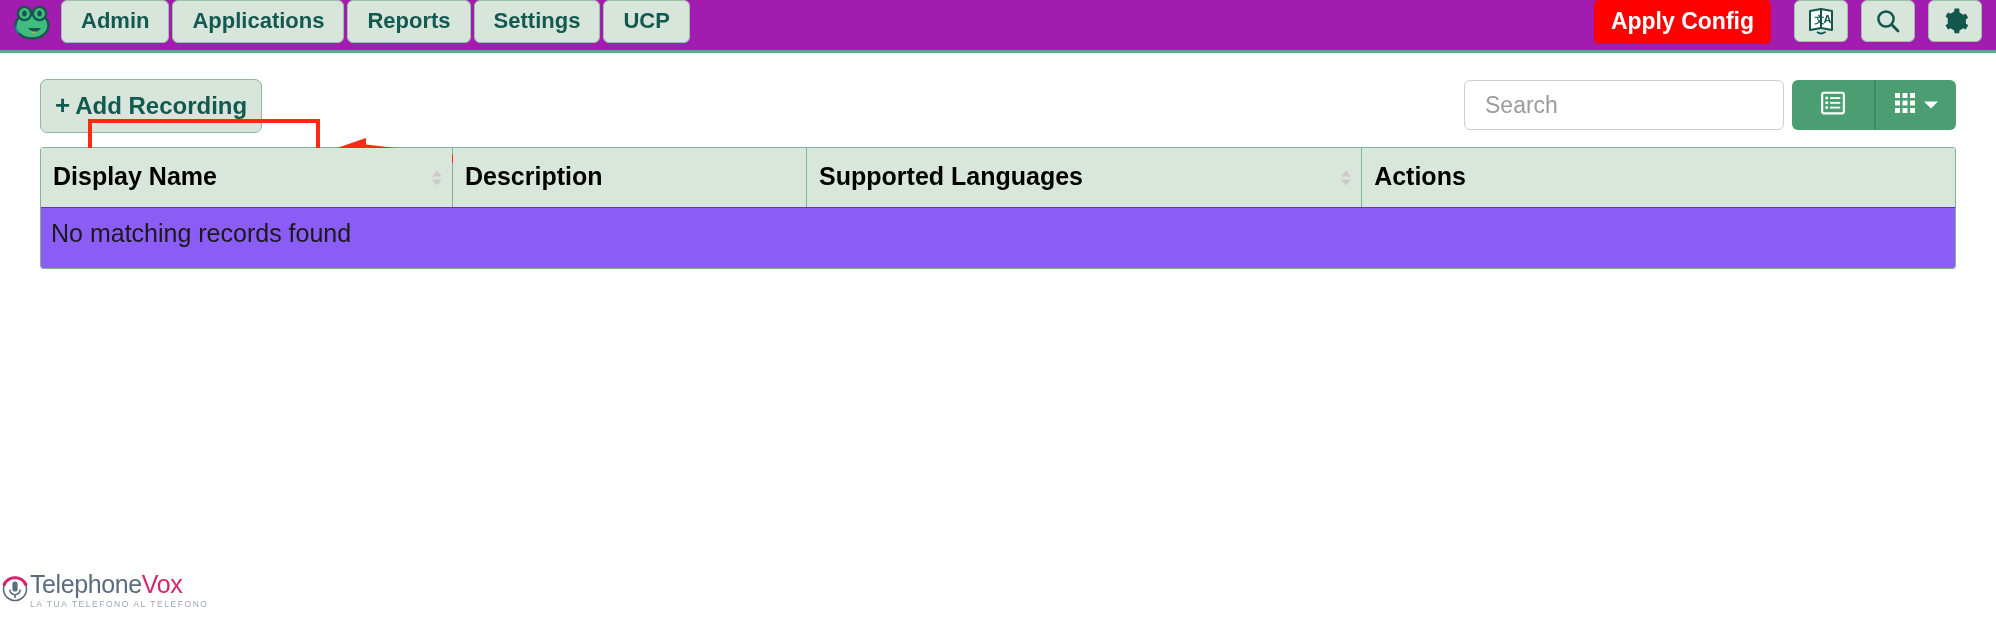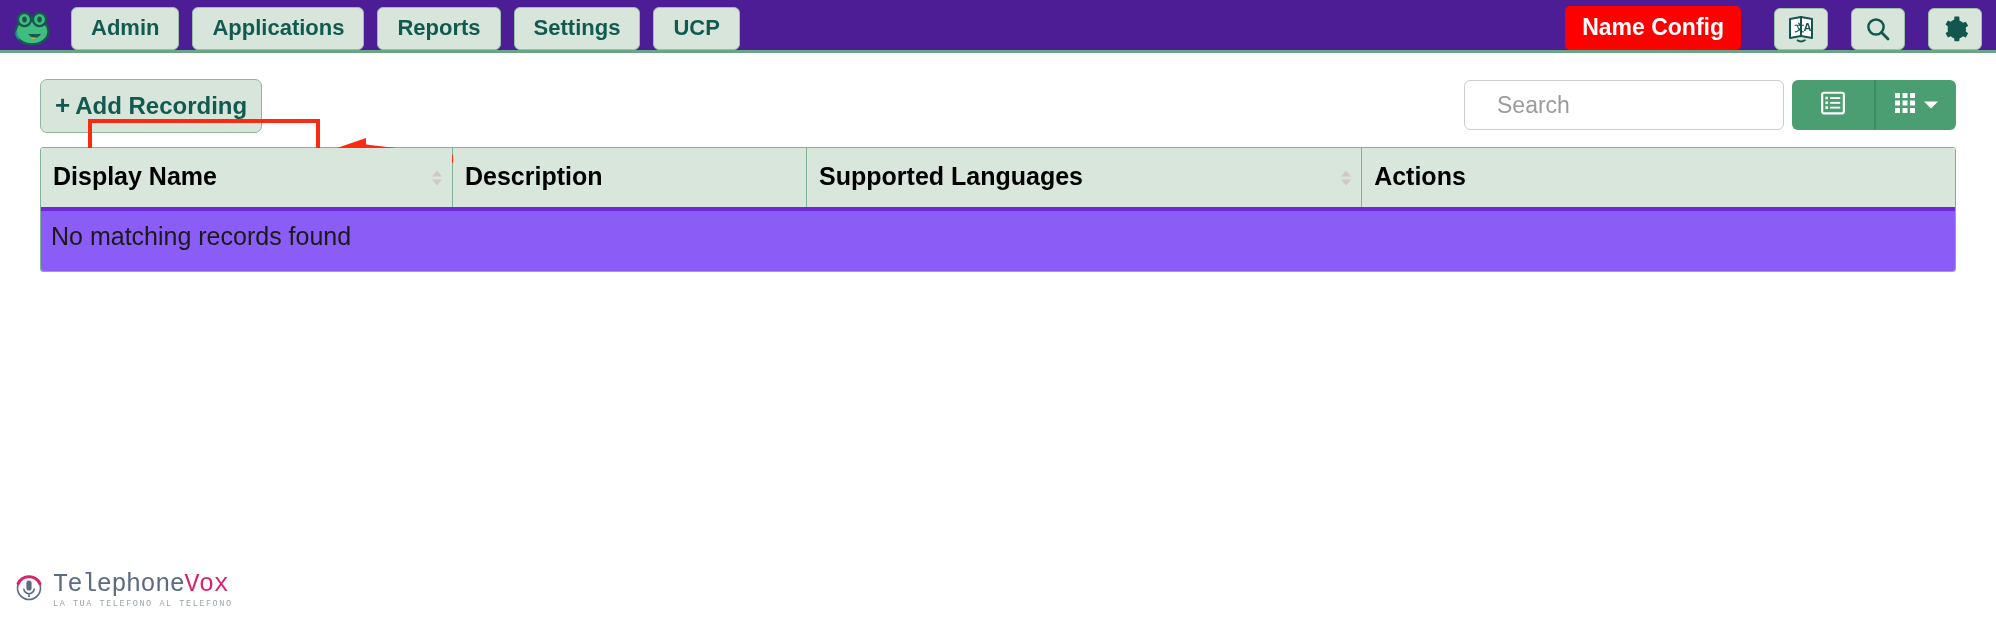--- a/index.html
+++ b/index.html
@@ -8,26 +8,26 @@
     height: 618px;
     background: #ffffff;
     font-family: "Liberation Sans", sans-serif;
     overflow: hidden;
   }
 
   
   .navbar {
     position: relative;
     height: 53px;
-    background: #4c1d95;
+    background: #a21caf;
     border-bottom: 3px solid #6aa585;
     display: flex;
-    align-items: flex-end;
+    align-items: flex-start;
     padding: 0 14px 0 10px;
-    gap: 13px;
+    gap: 3px;
   }
   .brand-logo {
     width: 44px;
     height: 44px;
     flex: 0 0 44px;
     display: flex;
     align-items: center;
     justify-content: center;
     margin-right: 4px;
   }
@@ -126,21 +126,21 @@
     gap: 8px;
     padding-top: 1px;
   }
   .search-input {
     width: 320px;
     height: 50px;
     border: 1px solid #cdcdcd;
     border-radius: 6px;
     font-size: 23px;
     color: #333;
-    padding: 0 32px;
+    padding: 0 20px;
     background: #fff;
     font-family: "Liberation Sans", sans-serif;
     outline: none;
   }
   .search-input::placeholder { color: #9b9b9b; }
 
   .view-group {
     display: flex;
     border-radius: 6px;
     overflow: hidden;
@@ -168,21 +168,21 @@
   }
   table { width: 100%; border-collapse: collapse; table-layout: fixed; }
   thead th {
     background: #d8e6dc;
     color: #000000;
     font-size: 25px;
     font-weight: bold;
     text-align: left;
     padding: 14px 12px 16px;
     border-right: 1px solid #7fb396;
-    border-bottom: 4px solid #6d28d9;
+    border-bottom: 1px solid #6d28d9;
     position: relative;
     white-space: nowrap;
     cursor: pointer;
   }
   thead th:last-child { border-right: none; }
   .sort-ind {
     position: absolute;
     right: 10px;
     top: 50%;
     transform: translateY(-50%);
@@ -204,26 +204,24 @@
     text-align: left;
     font-size: 25px;
     color: #1a1a1a;
     padding: 11px 10px 20px;
     background: #8b5cf6;
   }
 
   
   .footer {
     position: absolute;
-    left: 14px;
+    left: 0;
     bottom: 10px;
     display: flex;
     align-items: center;
-    gap: 9px;
-    font-family: Liberation Mono, monospace;
   }
   .footer-logo-text { display: flex; flex-direction: column; line-height: 1; }
   .tv-name { font-size: 25px; letter-spacing: -0.4px; }
   .tv-name .tv-a { color: #5b6b80; }
   .tv-name .tv-b { color: #d6246e; }
   .tv-tag {
     font-size: 8.5px;
     color: #9aa6b4;
     letter-spacing: 1.55px;
     margin-top: 3px;
@@ -248,21 +246,21 @@
   </div>
 
   <button class="nav-btn">Admin</button>
   <button class="nav-btn">Applications</button>
   <button class="nav-btn">Reports</button>
   <button class="nav-btn">Settings</button>
   <button class="nav-btn">UCP</button>
 
   <div class="nav-spacer"></div>
 
-  <button class="apply-config">Name Config</button>
+  <button class="apply-config">Apply Config</button>
 
   <div class="icon-btn">
     <svg width="28" height="28" viewBox="0 0 28 28">
       <path d="M3 4 L14 2 L14 21 L3 23 Z" fill="#ffffff" stroke="#12564e" stroke-width="2" stroke-linejoin="round"></path>
       <path d="M14 2 L25 4 L25 23 L14 21 Z" fill="#ffffff" stroke="#12564e" stroke-width="2" stroke-linejoin="round"></path>
       <text x="7.5" y="16" font-size="10" font-weight="bold" fill="#12564e" font-family="'Liberation Sans',sans-serif">文</text>
       <text x="16.5" y="16" font-size="11" font-weight="bold" fill="#12564e" font-family="'Liberation Sans',sans-serif">A</text>
       <path d="M10 25 q4 3 8 0" fill="none" stroke="#12564e" stroke-width="1.8"></path>
       <path d="M18 24.2 l1.4 1 l-1.8 0.9 z" fill="#12564e"></path>
     </svg>

